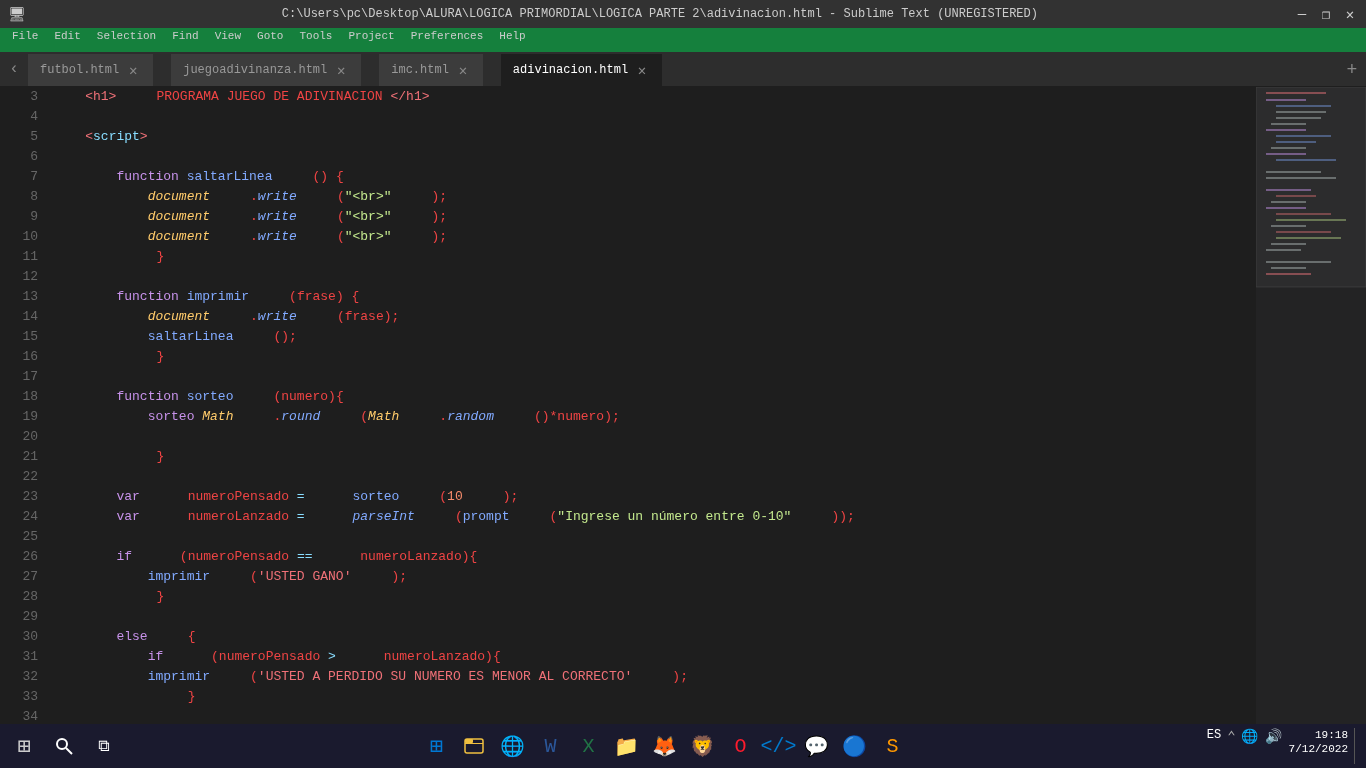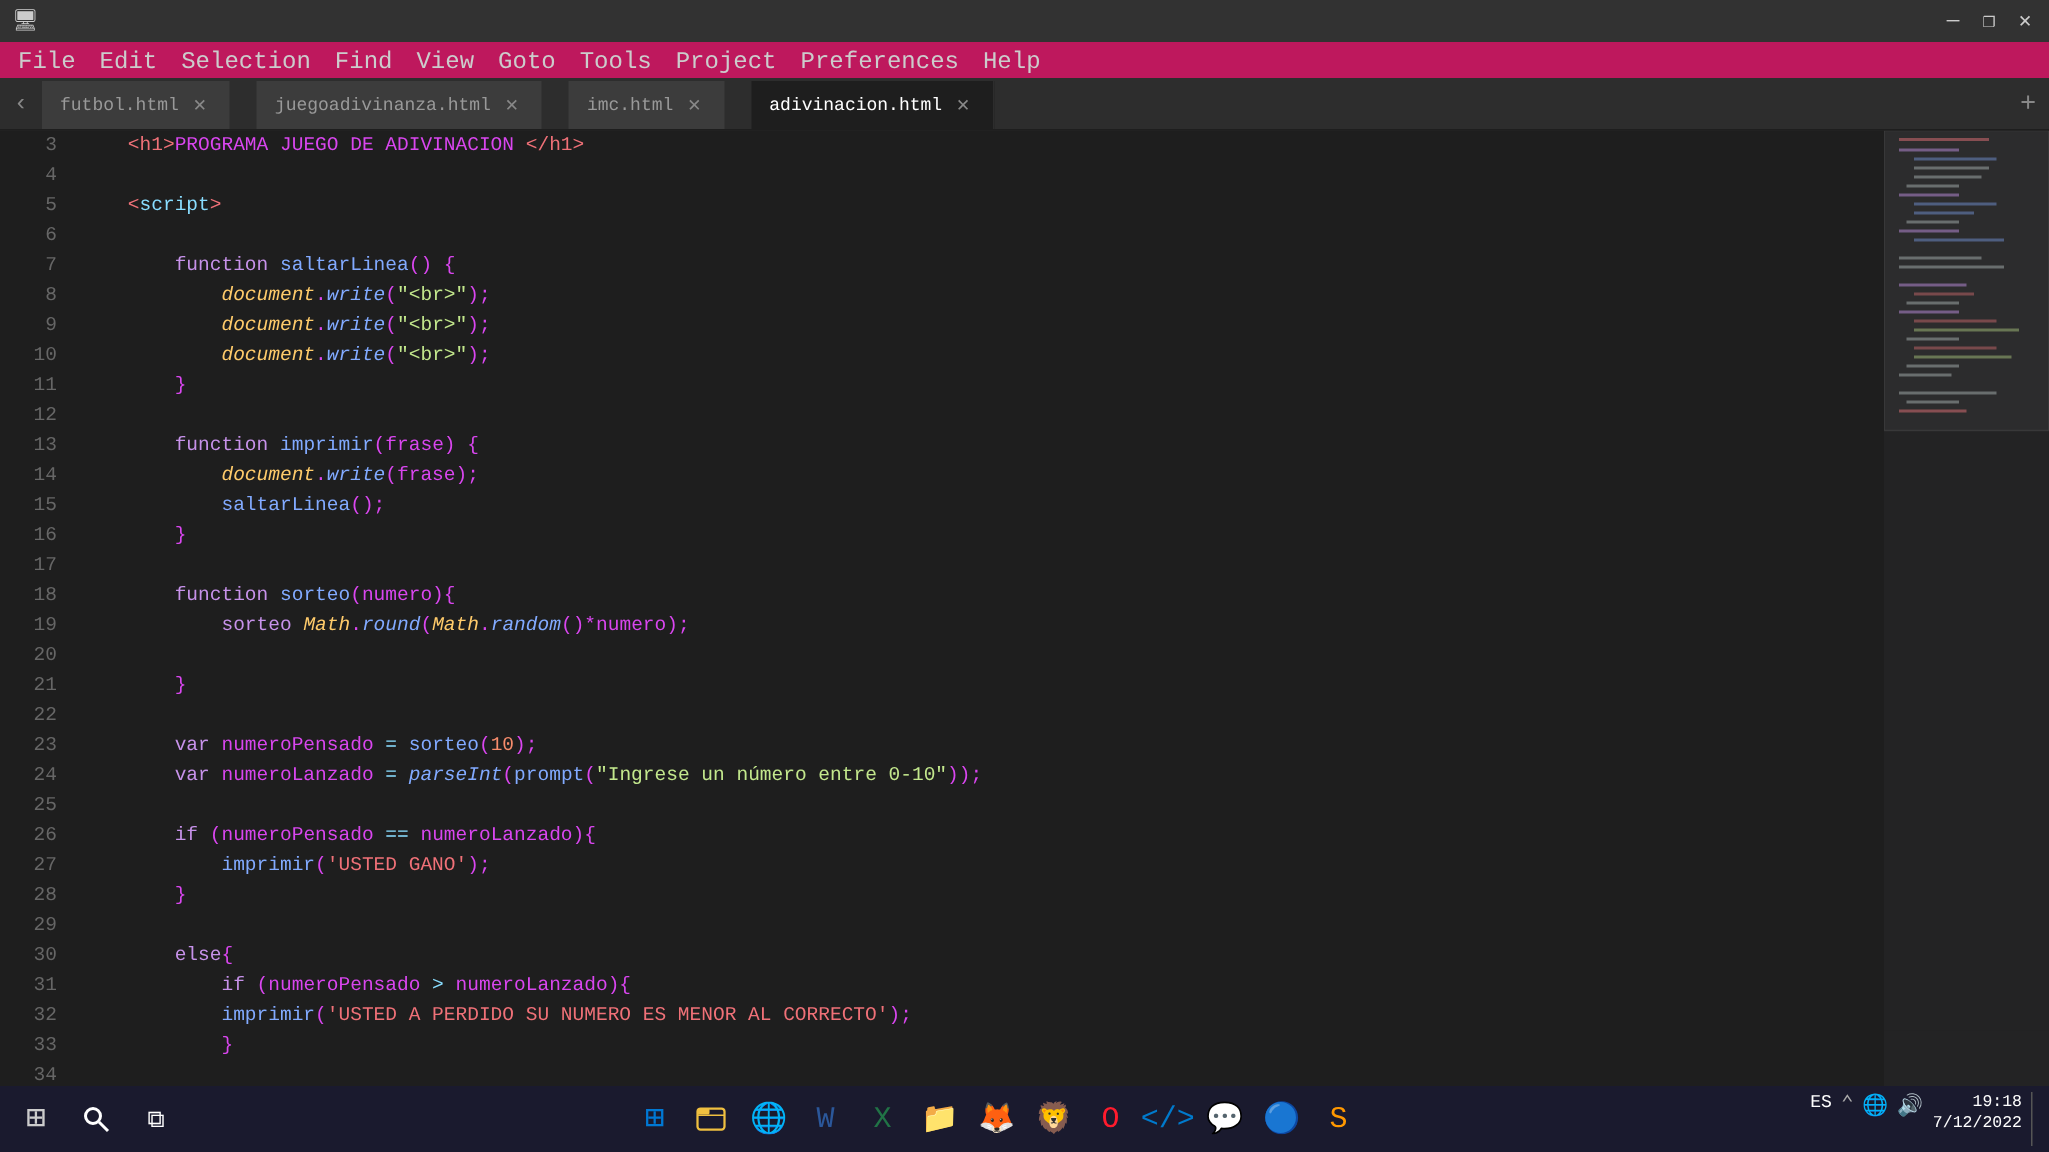--- a/index.html
+++ b/index.html
@@ -27,26 +27,26 @@
     #title-bar-title { flex: 1; text-align: center; }
     #title-bar-controls { display: flex; gap: 8px; }
     .title-btn {
       width: 16px; height: 16px;
       display: flex; align-items: center; justify-content: center;
       cursor: pointer; color: #ccc; font-size: 14px;
     }
 
     
     #menu-bar {
-      background: #be185d;
+      background: #15803d;
       height: 24px;
       display: flex;
-      align-items: flex-end;
+      align-items: flex-start;
       padding: 0 4px;
-      font-size: 16px;
+      font-size: 11px;
       color: #ccc;
     }
     .menu-item {
       padding: 2px 8px;
       cursor: pointer;
     }
 
     
     #tab-bar {
       background: #2d2d2d;
@@ -181,28 +181,29 @@
     .kw2 { color: #89ddff; }         
     .fn { color: #82aaff; }          
     .fn-call { color: #82aaff; }
     .str { color: #c3e88d; }         
     .str2 { color: #f07178; }        
     .num { color: #f78c6c; }         
     .punct { color: #89ddff; }       
     .tag { color: #f07178; text-align: center; }         
     .prop { color: #ffcb6b; }        
     .italic { font-style: italic; }
-    .plain { color: #d946ef; }
+    .plain { color: #ef4444; margin-left: 40px; }
     .method { color: #82aaff; font-style: italic; }
   </style>
 </head>
 <body>
 
 <div id="title-bar">
   <span style="font-size:14px;">🖥</span>
+  <span id="title-bar-title">C:\Users\pc\Desktop\ALURA\LOGICA PRIMORDIAL\LOGICA PARTE 2\adivinacion.html - Sublime Text (UNREGISTERED)</span>
   <div id="title-bar-controls">
     <span class="title-btn">—</span>
     <span class="title-btn">❐</span>
     <span class="title-btn">✕</span>
   </div>
 </div>
 
 <div id="menu-bar">
   <span class="menu-item">File</span>
   <span class="menu-item">Edit</span>

